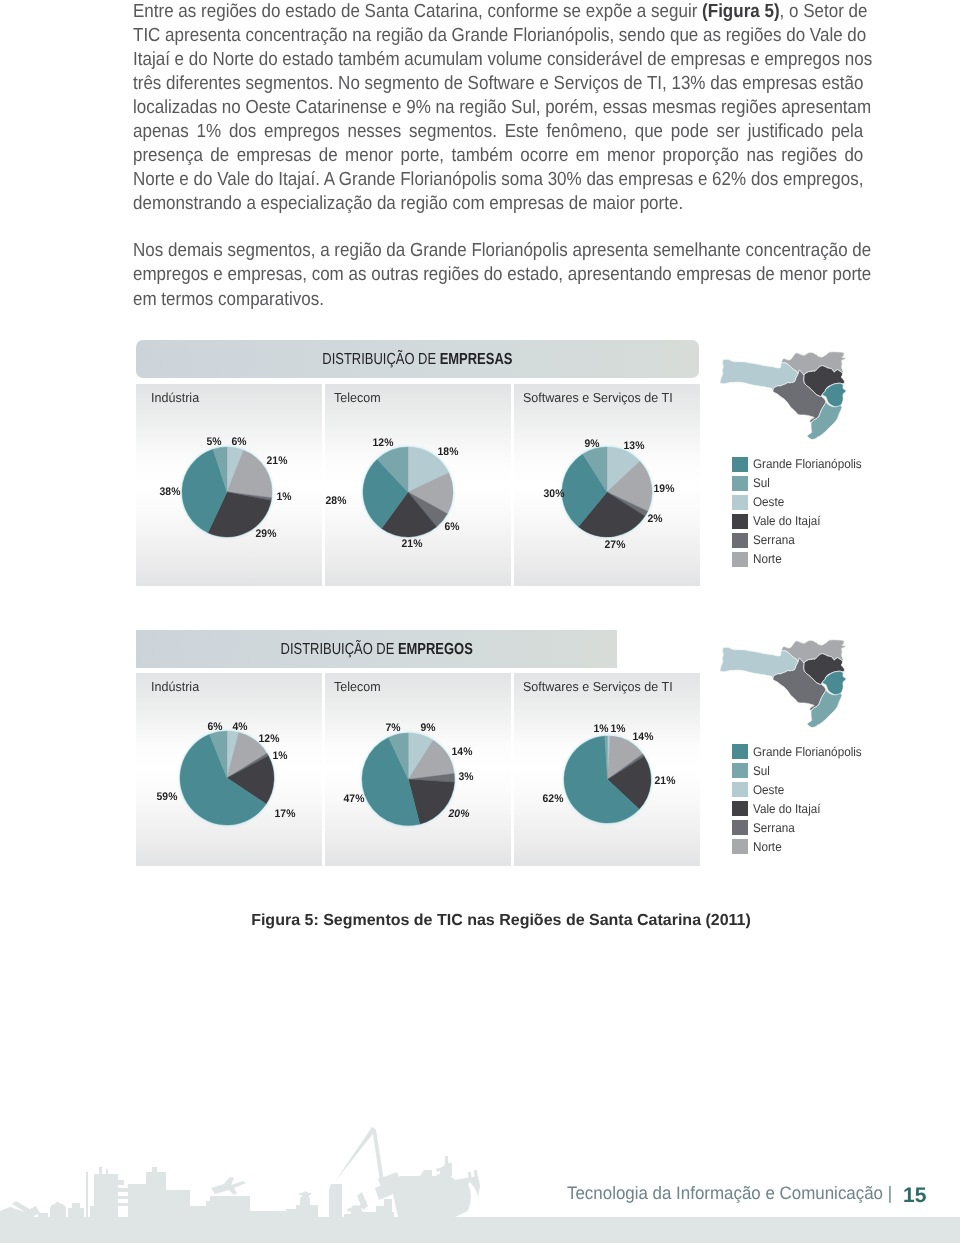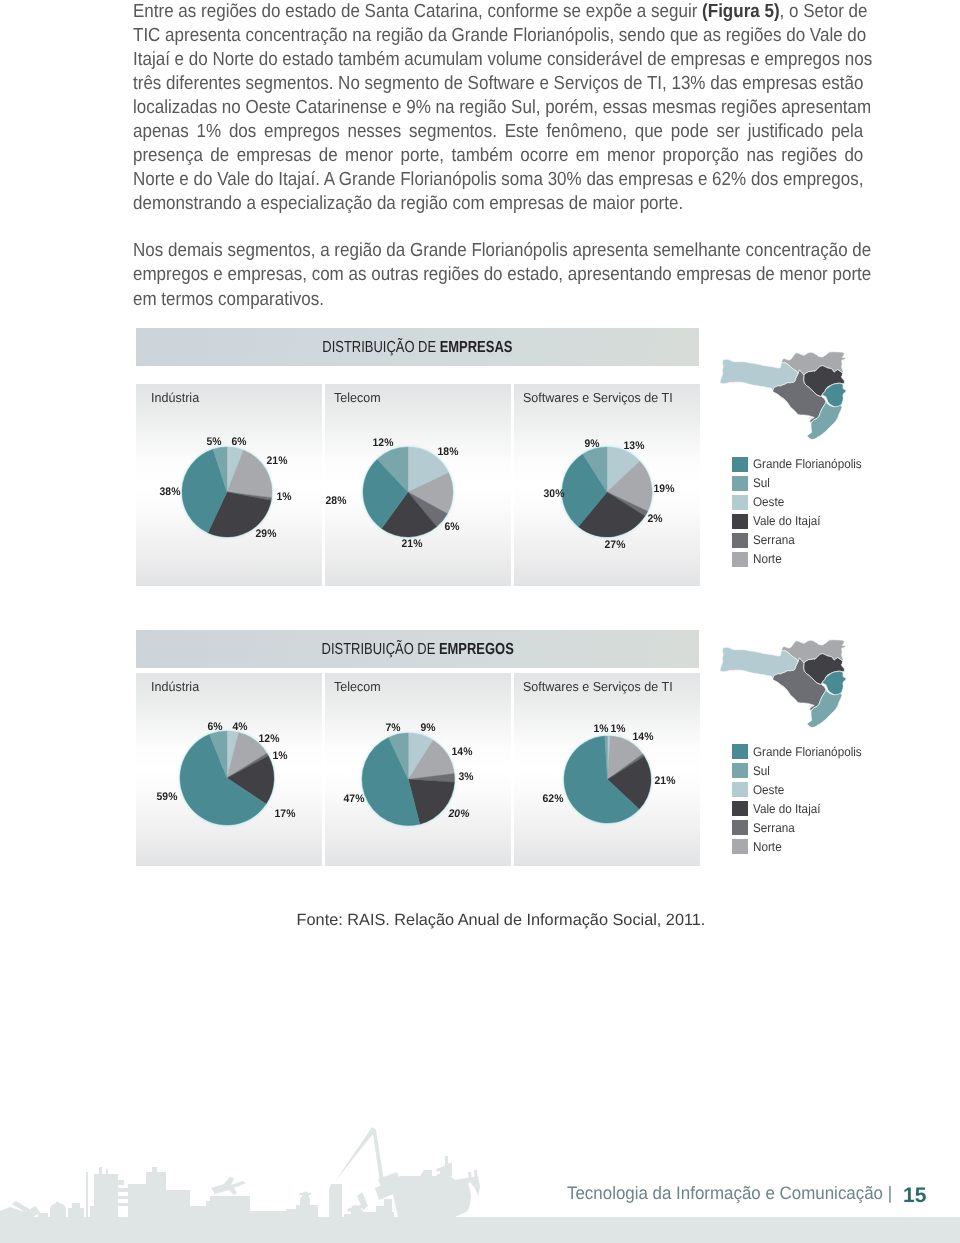--- a/index.html
+++ b/index.html
@@ -72,21 +72,21 @@
     </div>
     <div class="gap"></div>
     <div class="para">
       <div class="line">Nos demais segmentos, a região da Grande Florianópolis apresenta semelhante concentração de</div>
       <div class="line">empregos e empresas, com as outras regiões do estado, apresentando empresas de menor porte</div>
       <div class="line">em termos comparativos.</div>
     </div>
   </div>
 
   <div class="figgroup" id="group0">
-      <div class="titlebar" style="left: 136px; top: 328px; width: 563px;">
+      <div class="titlebar" style="left: 136px; top: 340px; width: 563px; border-radius: 7px;">
         <div class="titlebar-txt"><span class="inner"><span>DISTRIBUIÇÃO DE </span><b>EMPRESAS</b></span></div>
       </div>
       <div class="panel" style="left: 136px; top: 384px; height: 202px;">
         <div class="panel-label" style="left: 15px;">Indústria</div>
       </div>
       <svg width="98" height="98" viewBox="0 0 98 98" class="pie" style="left: 178px; top: 443px;">
         <path d="M 49.00 49.00 L 49.00 4.00 A 45 45 0 0 1 65.57 7.16 Z" fill="#b3cbd1" stroke="#b3cbd1" stroke-width="0.35"></path>
         <path d="M 49.00 49.00 L 65.57 7.16 A 45 45 0 0 1 93.65 54.64 Z" fill="#a7a9ad" stroke="#a7a9ad" stroke-width="0.35"></path>
         <path d="M 49.00 49.00 L 93.65 54.64 A 45 45 0 0 1 93.20 57.43 Z" fill="#6d6e74" stroke="#6d6e74" stroke-width="0.35"></path>
         <path d="M 49.00 49.00 L 93.20 57.43 A 45 45 0 0 1 29.84 89.72 Z" fill="#414145" stroke="#414145" stroke-width="0.35"></path>
@@ -161,21 +161,21 @@
         <span>27%</span>
       </div>
       <div class="pielabel" style="left: 530px; top: 494px; transform: translate(-50%, -50%); margin-left: 24px;">
         <span>30%</span>
       </div>
       <div class="pielabel" style="left: 592px; top: 444px; transform: translate(-50%, -50%);">
         <span>9%</span>
       </div>
     </div>
   <div class="figgroup" id="group1">
-      <div class="titlebar" style="left: 136px; top: 630px; width: 563px;">
+      <div class="titlebar" style="left: 136px; top: 630px; width: 481px;">
         <div class="titlebar-txt"><span class="inner"><span>DISTRIBUIÇÃO DE </span><b>EMPREGOS</b></span></div>
       </div>
       <div class="panel" style="left: 136px; top: 673px; height: 193px;">
         <div class="panel-label" style="left: 15px;">Indústria</div>
       </div>
       <svg width="102" height="102" viewBox="0 0 102 102" class="pie" style="left: 176px; top: 727px;">
         <path d="M 51.00 51.00 L 51.00 4.00 A 47 47 0 0 1 62.80 5.51 Z" fill="#b3cbd1" stroke="#b3cbd1" stroke-width="0.35"></path>
         <path d="M 51.00 51.00 L 62.80 5.51 A 47 47 0 0 1 90.94 26.22 Z" fill="#a7a9ad" stroke="#a7a9ad" stroke-width="0.35"></path>
         <path d="M 51.00 51.00 L 90.94 26.22 A 47 47 0 0 1 92.43 28.80 Z" fill="#6d6e74" stroke="#6d6e74" stroke-width="0.35"></path>
         <path d="M 51.00 51.00 L 92.43 28.80 A 47 47 0 0 1 90.13 77.03 Z" fill="#414145" stroke="#414145" stroke-width="0.35"></path>
@@ -321,21 +321,21 @@
   <div id="map1" style="position:absolute;left:716px;top:638px;"><svg width="140" height="92" viewBox="0 0 140 92">
         <path d="M6.9 9.8L10.2 9.3L12.8 9.5L15.7 10.9L18.6 11.7L21.2 11.7L25.2 11.7L29.2 11.9L33.2 12.8L37.2 13.3L40.8 13.9L44.1 14.6L47.4 15.5L51.1 16.0L54.7 16.6L57.6 16.9L60.5 17.7L63.2 18.0L64.6 17.4L65.0 13.0L67.3 12.5L69.1 12.6L70.9 13.5L73.0 15.1L74.8 16.9L76.9 18.8L78.1 19.7L80.1 20.8L81.5 22.2L82.0 24.1L81.0 26.0L80.0 28.0L79.5 30.2L77.9 32.3L75.4 32.6L73.3 32.9L71.5 32.7L70.3 33.5L68.7 34.3L67.1 34.7L65.6 35.5L64.3 36.1L63.1 35.7L61.2 36.1L59.6 36.8L58.2 37.5L57.2 39.0L56.9 41.8L55.4 38.3L51.8 37.6L48.1 36.8L44.5 36.3L40.5 35.6L36.5 35.0L32.8 34.1L28.1 32.8L25.0 32.3L21.9 32.2L19.4 32.2L17.2 32.6L14.7 32.3L11.9 32.9L8.4 33.7L4.4 33.6L4.1 31.1L5.8 26.3L6.9 23.3L6.2 20.4L7.3 16.8L6.4 13.1Z" fill="#b3cbd1" stroke="#f4f8f9" stroke-width="0.7" stroke-linejoin="round"></path>
         <path d="M65.0 13.0L66.8 8.8L68.6 8.5L70.8 9.4L72.9 10.1L74.7 9.4L76.4 7.2L78.2 4.8L79.9 2.8L81.7 3.1L83.9 3.9L86.1 4.8L87.8 5.3L89.6 4.6L91.7 3.1L93.9 2.2L96.6 2.4L98.7 3.7L100.9 4.8L102.7 6.6L106.5 6.9L110.7 4.2L113.2 2.1L117.8 1.7L122.3 1.9L125.7 2.1L127.8 2.5L128.2 5.0L126.1 7.5L128.2 7.5L129.8 7.9L128.2 9.6L125.7 10.4L126.1 13.8L125.7 17.5L126.5 20.0L127.3 21.7L126.5 23.3L124.8 21.7L122.8 20.4L121.5 19.6L119.8 20.8L118.2 22.1L116.9 20.4L115.7 18.8L113.6 18.3L111.5 17.9L109.8 16.9L108.2 16.3L106.5 15.6L104.8 16.0L103.2 17.1L101.9 18.3L100.3 20.0L99.0 21.3L97.4 21.0L95.2 21.4L92.6 21.7L90.9 22.7L89.1 23.6L87.9 25.3L86.8 23.7L85.2 21.8L83.3 20.0L82.0 24.1L81.5 22.2L80.1 20.8L78.1 19.7L76.9 18.8L74.8 16.9L73.0 15.1L70.9 13.5L69.1 12.6L67.3 12.5Z" fill="#a7a9ad" stroke="#f4f8f9" stroke-width="0.7" stroke-linejoin="round"></path>
         <path d="M87.9 25.3L89.1 23.6L90.9 22.7L92.6 21.7L95.2 21.4L97.4 21.0L99.0 21.3L100.3 20.0L101.9 18.3L103.2 17.1L104.8 16.0L106.5 15.6L108.2 16.3L109.8 16.9L111.5 17.9L113.6 18.3L115.7 18.8L116.9 20.4L118.2 22.1L119.8 20.8L121.5 19.6L122.8 20.4L124.8 21.7L126.5 23.3L126.2 25.4L125.2 27.0L126.6 28.8L128.3 30.8L128.5 33.2L126.2 33.7L123.6 33.2L120.5 33.5L117.3 34.3L114.2 35.6L111.6 36.9L110.0 38.9L109.0 41.3L106.9 43.6L105.4 45.7L104.4 46.6L100.4 44.7L98.4 42.6L95.8 40.0L93.1 37.6L90.5 35.6L89.5 34.5L88.2 32.9L87.6 30.2L87.8 27.5Z" fill="#414145" stroke="#f4f8f9" stroke-width="0.7" stroke-linejoin="round"></path>
         <path d="M56.9 41.8L57.2 39.0L58.2 37.5L59.6 36.8L61.2 36.1L63.1 35.7L64.3 36.1L65.6 35.5L67.1 34.7L68.7 34.3L70.3 33.5L71.5 32.7L73.3 32.9L75.4 32.6L77.9 32.3L79.5 30.2L80.0 28.0L81.0 26.0L82.0 24.1L83.3 20.0L85.2 21.8L86.8 23.7L87.9 25.3L87.8 27.5L87.6 30.2L88.2 32.9L89.5 34.5L90.5 35.6L93.1 37.6L95.8 40.0L98.4 42.6L100.4 44.7L104.4 46.6L105.4 45.7L106.4 47.3L108.5 48.8L109.5 50.9L111.1 53.5L109.2 53.6L108.2 55.2L106.6 57.8L105.3 60.2L104.4 62.4L103.6 64.6L102.6 66.8L101.0 68.4L99.0 69.3L96.5 71.0L95.0 73.3L93.5 71.0L96.0 68.5L98.2 67.5L94.8 66.3L91.5 65.4L88.2 65.0L84.4 65.0L81.9 64.6L79.8 62.1L77.3 59.6L74.8 57.5L71.8 53.0L69.2 50.1L67.6 48.6L65.0 47.0L61.4 44.1Z" fill="#6d6e74" stroke="#f4f8f9" stroke-width="0.7" stroke-linejoin="round"></path>
         <path d="M111.5 37.9L114.4 35.8L117.3 34.2L120.7 33.5L124.0 33.1L126.5 34.0L127.3 35.8L126.9 38.3L128.6 39.6L130.3 40.8L129.0 42.5L127.3 43.8L126.9 45.8L127.3 48.3L126.9 50.8L126.1 53.3L124.8 55.4L123.2 56.7L121.1 57.5L119.0 57.1L116.5 55.8L114.4 54.6L112.8 53.3L111.5 51.3L110.7 48.8L109.8 46.7L107.8 45.8L106.5 45.0L106.1 46.3L105.4 45.7L106.9 43.6L109.0 41.3L110.0 38.9Z" fill="#4a8a92" stroke="#f4f8f9" stroke-width="0.7" stroke-linejoin="round"></path>
         <path d="M109.7 52.1L111.1 53.5L113.2 55.1L116.3 56.4L119.4 56.9L122.5 56.1L125.1 55.1L125.9 57.6L124.8 60.4L123.3 63.5L122.2 66.7L120.7 69.8L118.6 72.4L116.5 74.5L114.4 76.6L111.8 79.2L109.2 81.8L106.6 83.9L104.0 85.9L100.9 87.5L100.8 88.2L98.3 89.1L95.7 89.6L93.6 88.5L91.9 86.8L91.0 85.6L92.8 84.4L95.6 82.5L95.2 79.0L95.0 76.0L95.0 73.3L96.5 71.0L99.0 69.3L101.0 68.4L102.6 66.8L103.6 64.6L104.4 62.4L105.3 60.2L106.6 57.8L108.2 55.2L109.2 53.6Z" fill="#79a6aa" stroke="#f4f8f9" stroke-width="0.7" stroke-linejoin="round"></path>
       </svg></div>
 
   <div class="caption">
-    <div class="cap2">Fonte: RAIS. Relação Anual de Informação Social, 2011.</div>
+    <div class="cap1">Figura 5: Segmentos de TIC nas Regiões de Santa Catarina (2011)</div>
   </div>
 
   <div class="footer">
     <div class="footer-band"></div>
     <svg class="footer-art" viewBox="0 0 480 128">
       <g fill="#dfe4e4">
 
         <rect x="0" y="121" width="480" height="7"></rect>
 
         <path d="M0 121 L0 115 L10 111 L34 119 L34 121 Z"></path>

